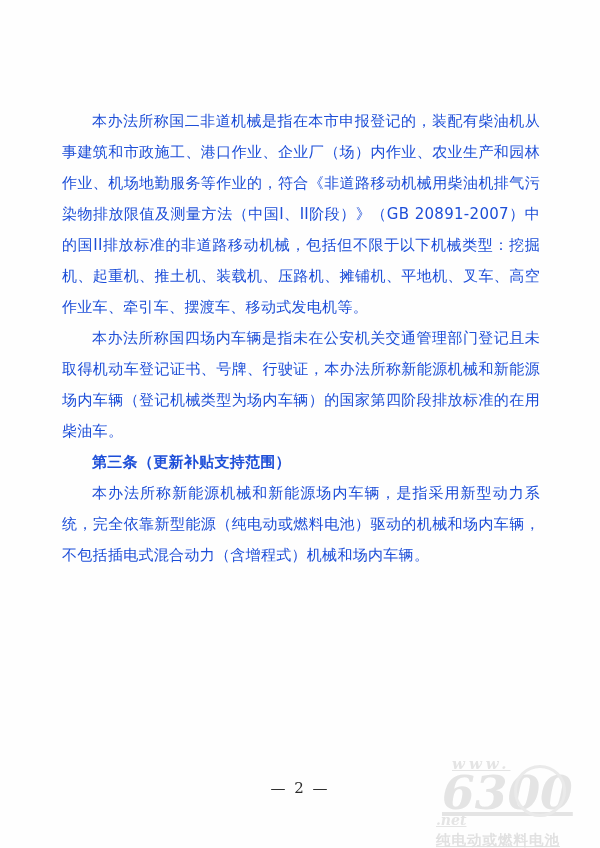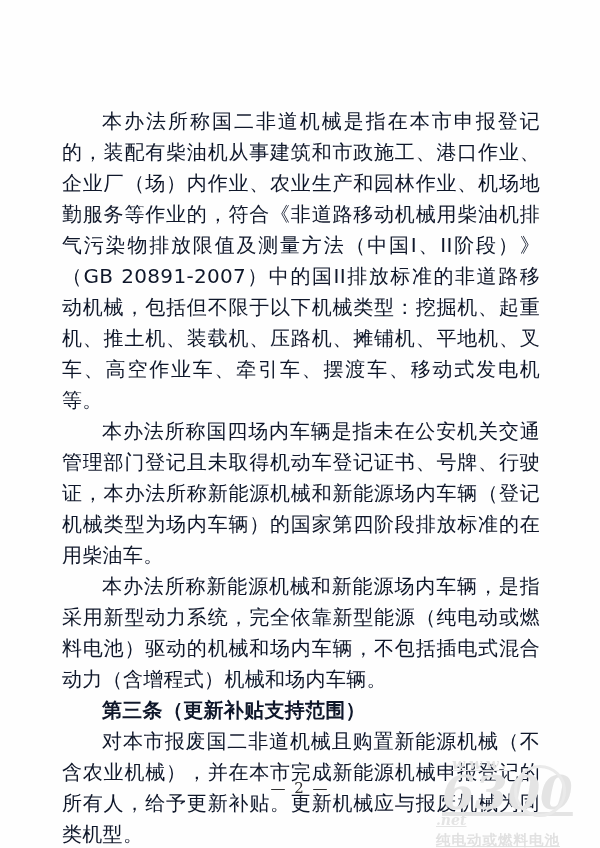--- a/index.html
+++ b/index.html
@@ -16,23 +16,23 @@
     font-family: "DejaVu Sans", sans-serif;
   }
   .content {
     position: absolute;
     left: 62px;
     top: 106px;
     width: 478px;
   }
   .para {
     margin: 0;
-    font-size: 20px;
+    font-size: 15px;
     line-height: 31px;
-    color: #0f172a;
+    color: #1d4ed8;
     text-align: justify;
     text-indent: 2em;
     letter-spacing: 0.3px;
     font-family: "DejaVu Sans", sans-serif;
   }
   .heading {
     font-weight: bold;
     text-align: left;
   }
   .page-number {
@@ -105,23 +105,22 @@
   }
 </style>
 </head>
 <body>
 
 <div class="page">
 
   <div class="content">
     <p class="para">本办法所称国二非道机械是指在本市申报登记的，装配有柴油机从事建筑和市政施工、港口作业、企业厂（场）内作业、农业生产和园林作业、机场地勤服务等作业的，符合《非道路移动机械用柴油机排气污染物排放限值及测量方法（中国I、II阶段）》（GB 20891-2007）中的国II排放标准的非道路移动机械，包括但不限于以下机械类型：挖掘机、起重机、推土机、装载机、压路机、摊铺机、平地机、叉车、高空作业车、牵引车、摆渡车、移动式发电机等。</p>
     <p class="para">本办法所称国四场内车辆是指未在公安机关交通管理部门登记且未取得机动车登记证书、号牌、行驶证，本办法所称新能源机械和新能源场内车辆（登记机械类型为场内车辆）的国家第四阶段排放标准的在用柴油车。</p>
+    <p class="para heading">第三条（更新补贴支持范围）</p>
     <p class="para">本办法所称新能源机械和新能源场内车辆，是指采用新型动力系统，完全依靠新型能源（纯电动或燃料电池）驱动的机械和场内车辆，不包括插电式混合动力（含增程式）机械和场内车辆。</p>
-    <p class="para heading">第三条（更新补贴支持范围）</p>
-    <p class="para">对本市报废国二非道机械且购置新能源机械（不含农业机械），并在本市完成新能源机械申报登记的所有人，给予更新补贴。更新机械应与报废机械为同类机型。</p>
   </div>
 
   <div class="page-number">— 2 —</div>
 
   <div class="watermark">
     <div class="wm-www">www.</div>
     <div class="wm-number-wrap">
       <div class="wm-ring"></div>
       <div class="wm-number">6300</div>
     </div>

